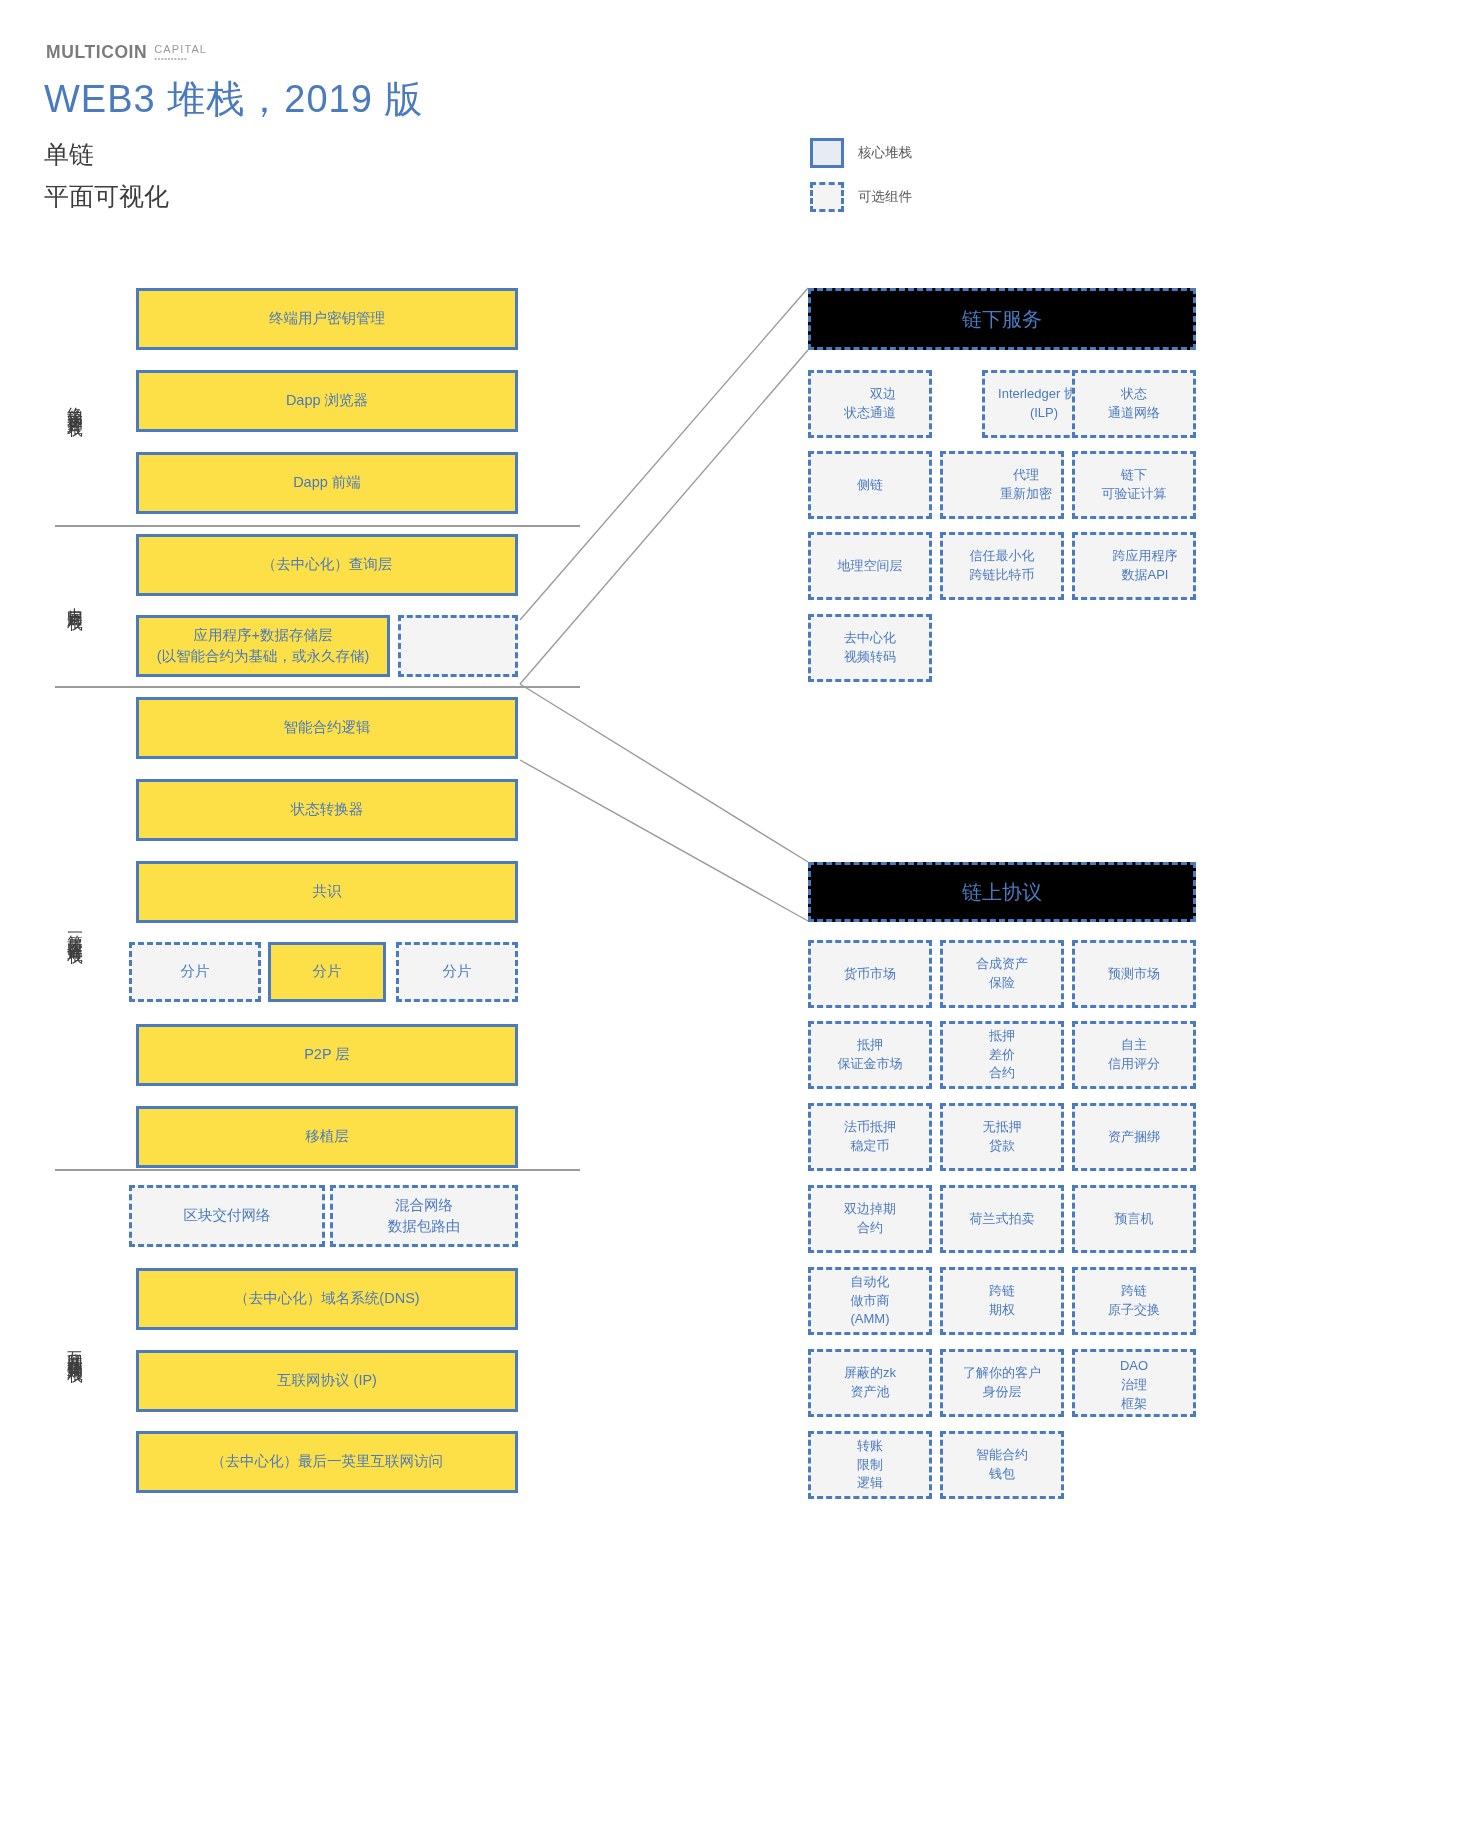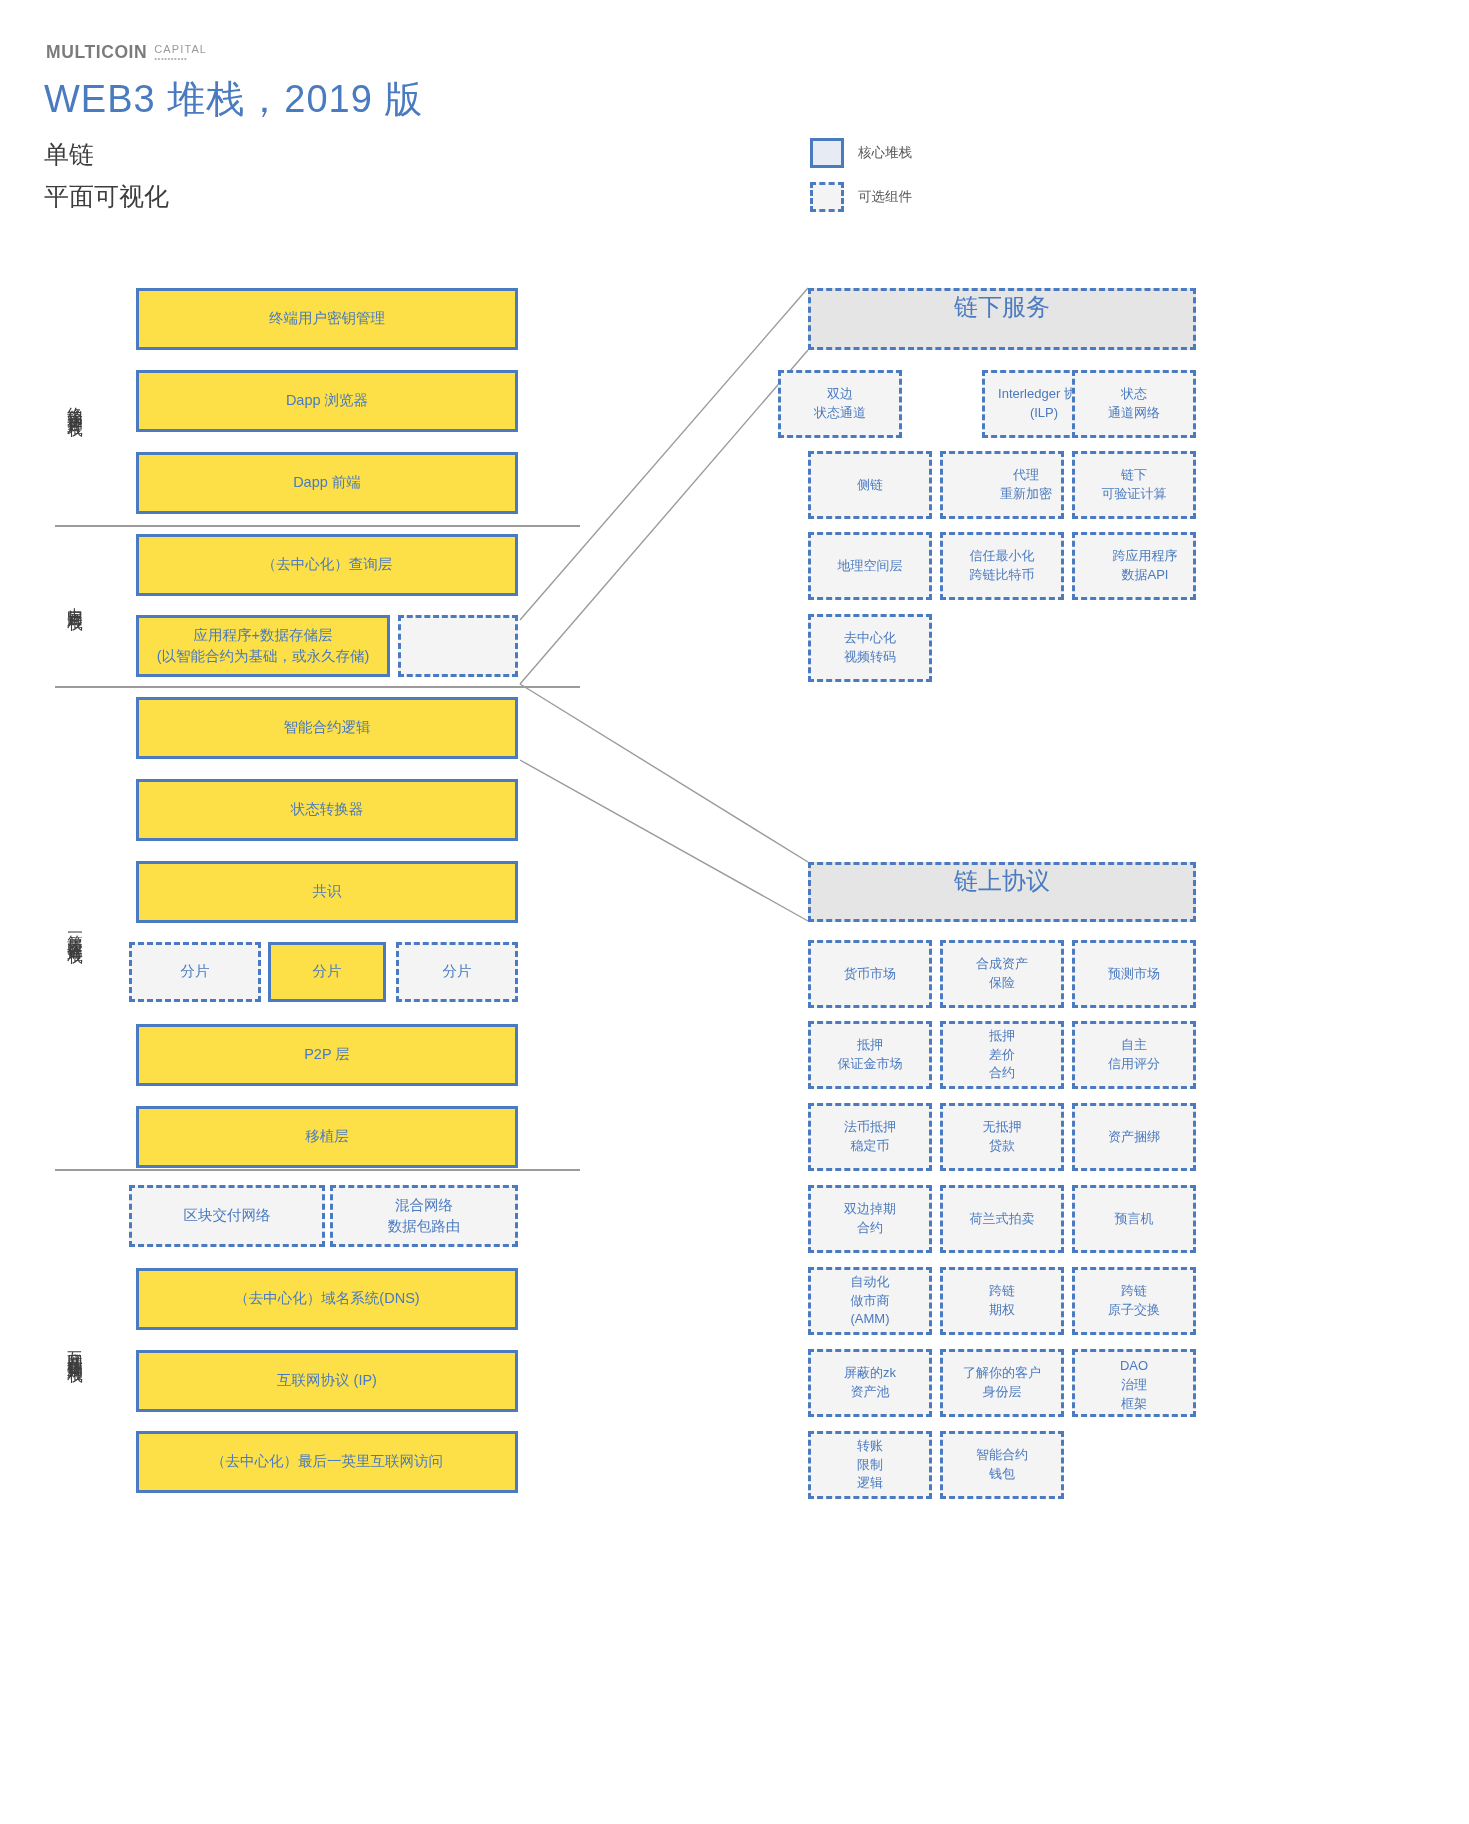--- a/index.html
+++ b/index.html
@@ -57,23 +57,23 @@
     writing-mode: vertical-rl;
     text-orientation: upright;
     letter-spacing: 2px;
   }
 
   .divider { position: absolute; left: 55px; width: 525px; height: 2px; background: #9b9b9b; }
 
   
   .panel-head {
     position: absolute;
-    display: flex; justify-content: center;
-    background: #e5e5e5; border: 3px dashed #4a7abf;
-    color: #4a7abf; font-size: 24px;
+    display: flex; align-items: center; justify-content: center;
+    background: #000000; border: 3px dashed #4a7abf;
+    color: #4a7abf; font-size: 20px;
   }
   .rbox { width: 124px; height: 68px; font-size: 13px; }
 
   svg.connectors { position: absolute; left: 0; top: 0; width: 1469px; height: 1824px; pointer-events: none; }
 </style>
 </head>
 <body>
 
 <div id="root">
 
@@ -175,21 +175,21 @@
   <div class="box lbox" style="top:1350px">
     <span class="lbl">互联网协议 (IP)</span>
   </div>
   <div class="box lbox" style="top:1431px">
     <span class="lbl">（去中心化）最后一英里互联网访问</span>
   </div>
 
   <div class="panel-head" style="left:808px; top:288px; width:388px; height:62px;">
     <span>链下服务</span>
   </div>
-  <div class="box opt rbox" style="left:778px; top:370px;">
+  <div class="box opt rbox" style="left:808px; top:370px;text-align:right;">
       <span class="lbl">双边
 状态通道</span>
     </div>
   <div class="box opt rbox" style="left:940px; top:370px;margin-left:42px;">
       <span class="lbl">Interledger 协议
 (ILP)</span>
     </div>
   <div class="box opt rbox" style="left:1072px; top:370px;">
       <span class="lbl">状态
 通道网络</span>

